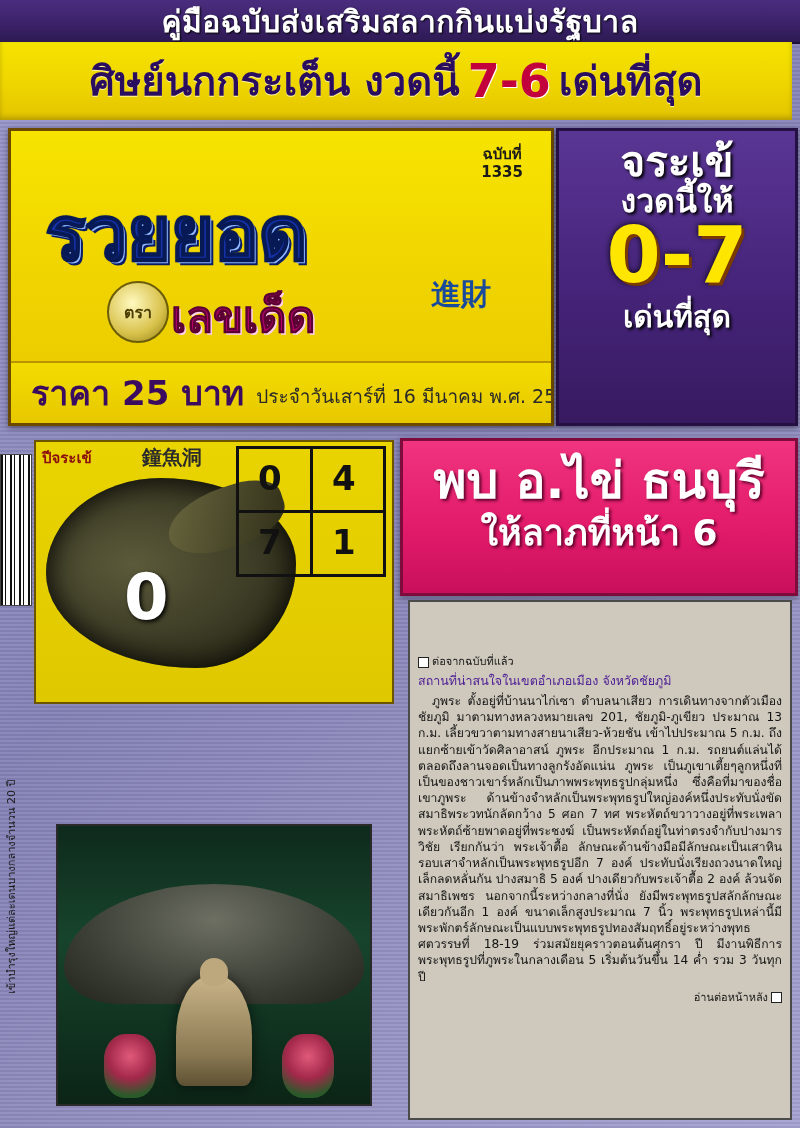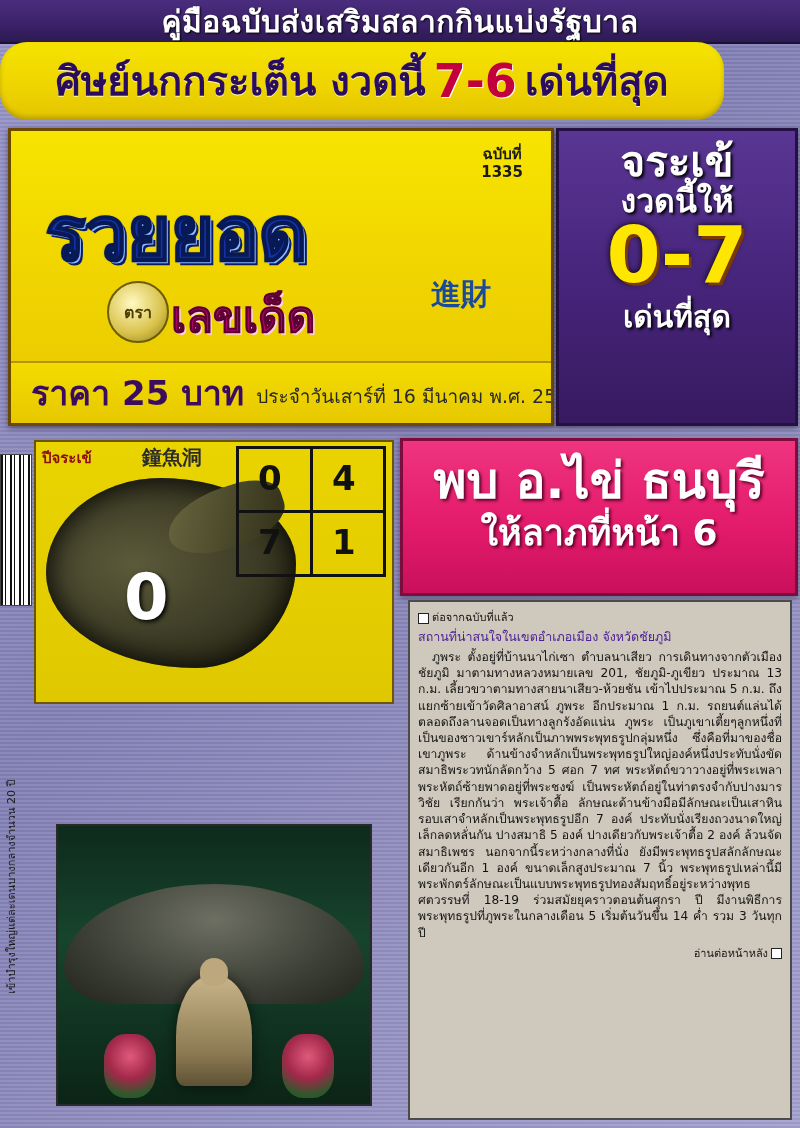--- a/index.html
+++ b/index.html
@@ -25,25 +25,24 @@
     border-bottom:2px solid #1d1038;
   }
   .topbar span{
     color:#ffffff;font-size:30px;font-weight:bold;letter-spacing:.5px;
     text-shadow:1px 1px 2px #000;
     white-space:nowrap;
   }
 
   
   .yellowstrip{
-    position:absolute;left:0;top:42px;width:724px;height:78px;
+    position:absolute;left:0;top:42px;width:792px;height:78px;
     background:linear-gradient(180deg,#f5e300 0%,#efd500 55%,#e3c400 100%);
     display:flex;align-items:center;justify-content:center;
     box-shadow:inset 0 -3px 5px rgba(0,0,0,.2);
-    border-radius:27px;
   }
   .yellowstrip .txt{
     color:#2a0d5e;font-size:40px;font-weight:bold;white-space:nowrap;
     text-shadow:0 1px 0 #fff8a0;
   }
   .yellowstrip .num{
     color:#c2003b;font-size:46px;font-weight:bold;padding:0 8px;
     text-shadow:1px 1px 0 #fff;
   }
 
@@ -229,21 +228,21 @@
   
   .article{
     position:absolute;left:408px;top:600px;width:384px;height:520px;
     background:#cfc9bd;
     border:2px solid #4b4b4b;
     padding:6px 8px;
     box-sizing:border-box;
     overflow:hidden;
   }
   .article .head{
-    font-size:11px;color:#1a1a1a;margin-bottom:3px;
+    font-size:11px;color:#1a1a1a;margin-bottom:3px;margin-top:44px;
   }
   .article .lead{
     font-size:12.5px;color:#4c1d95;line-height:1.35;margin-bottom:3px;
   }
   .article p{
     margin:0 0 2px 0;font-size:12.2px;color:#121212;line-height:1.33;
     text-align:justify;text-indent:14px;
   }
   .article .foot{
     text-align:right;font-size:11px;color:#1a1a1a;margin-top:3px;

